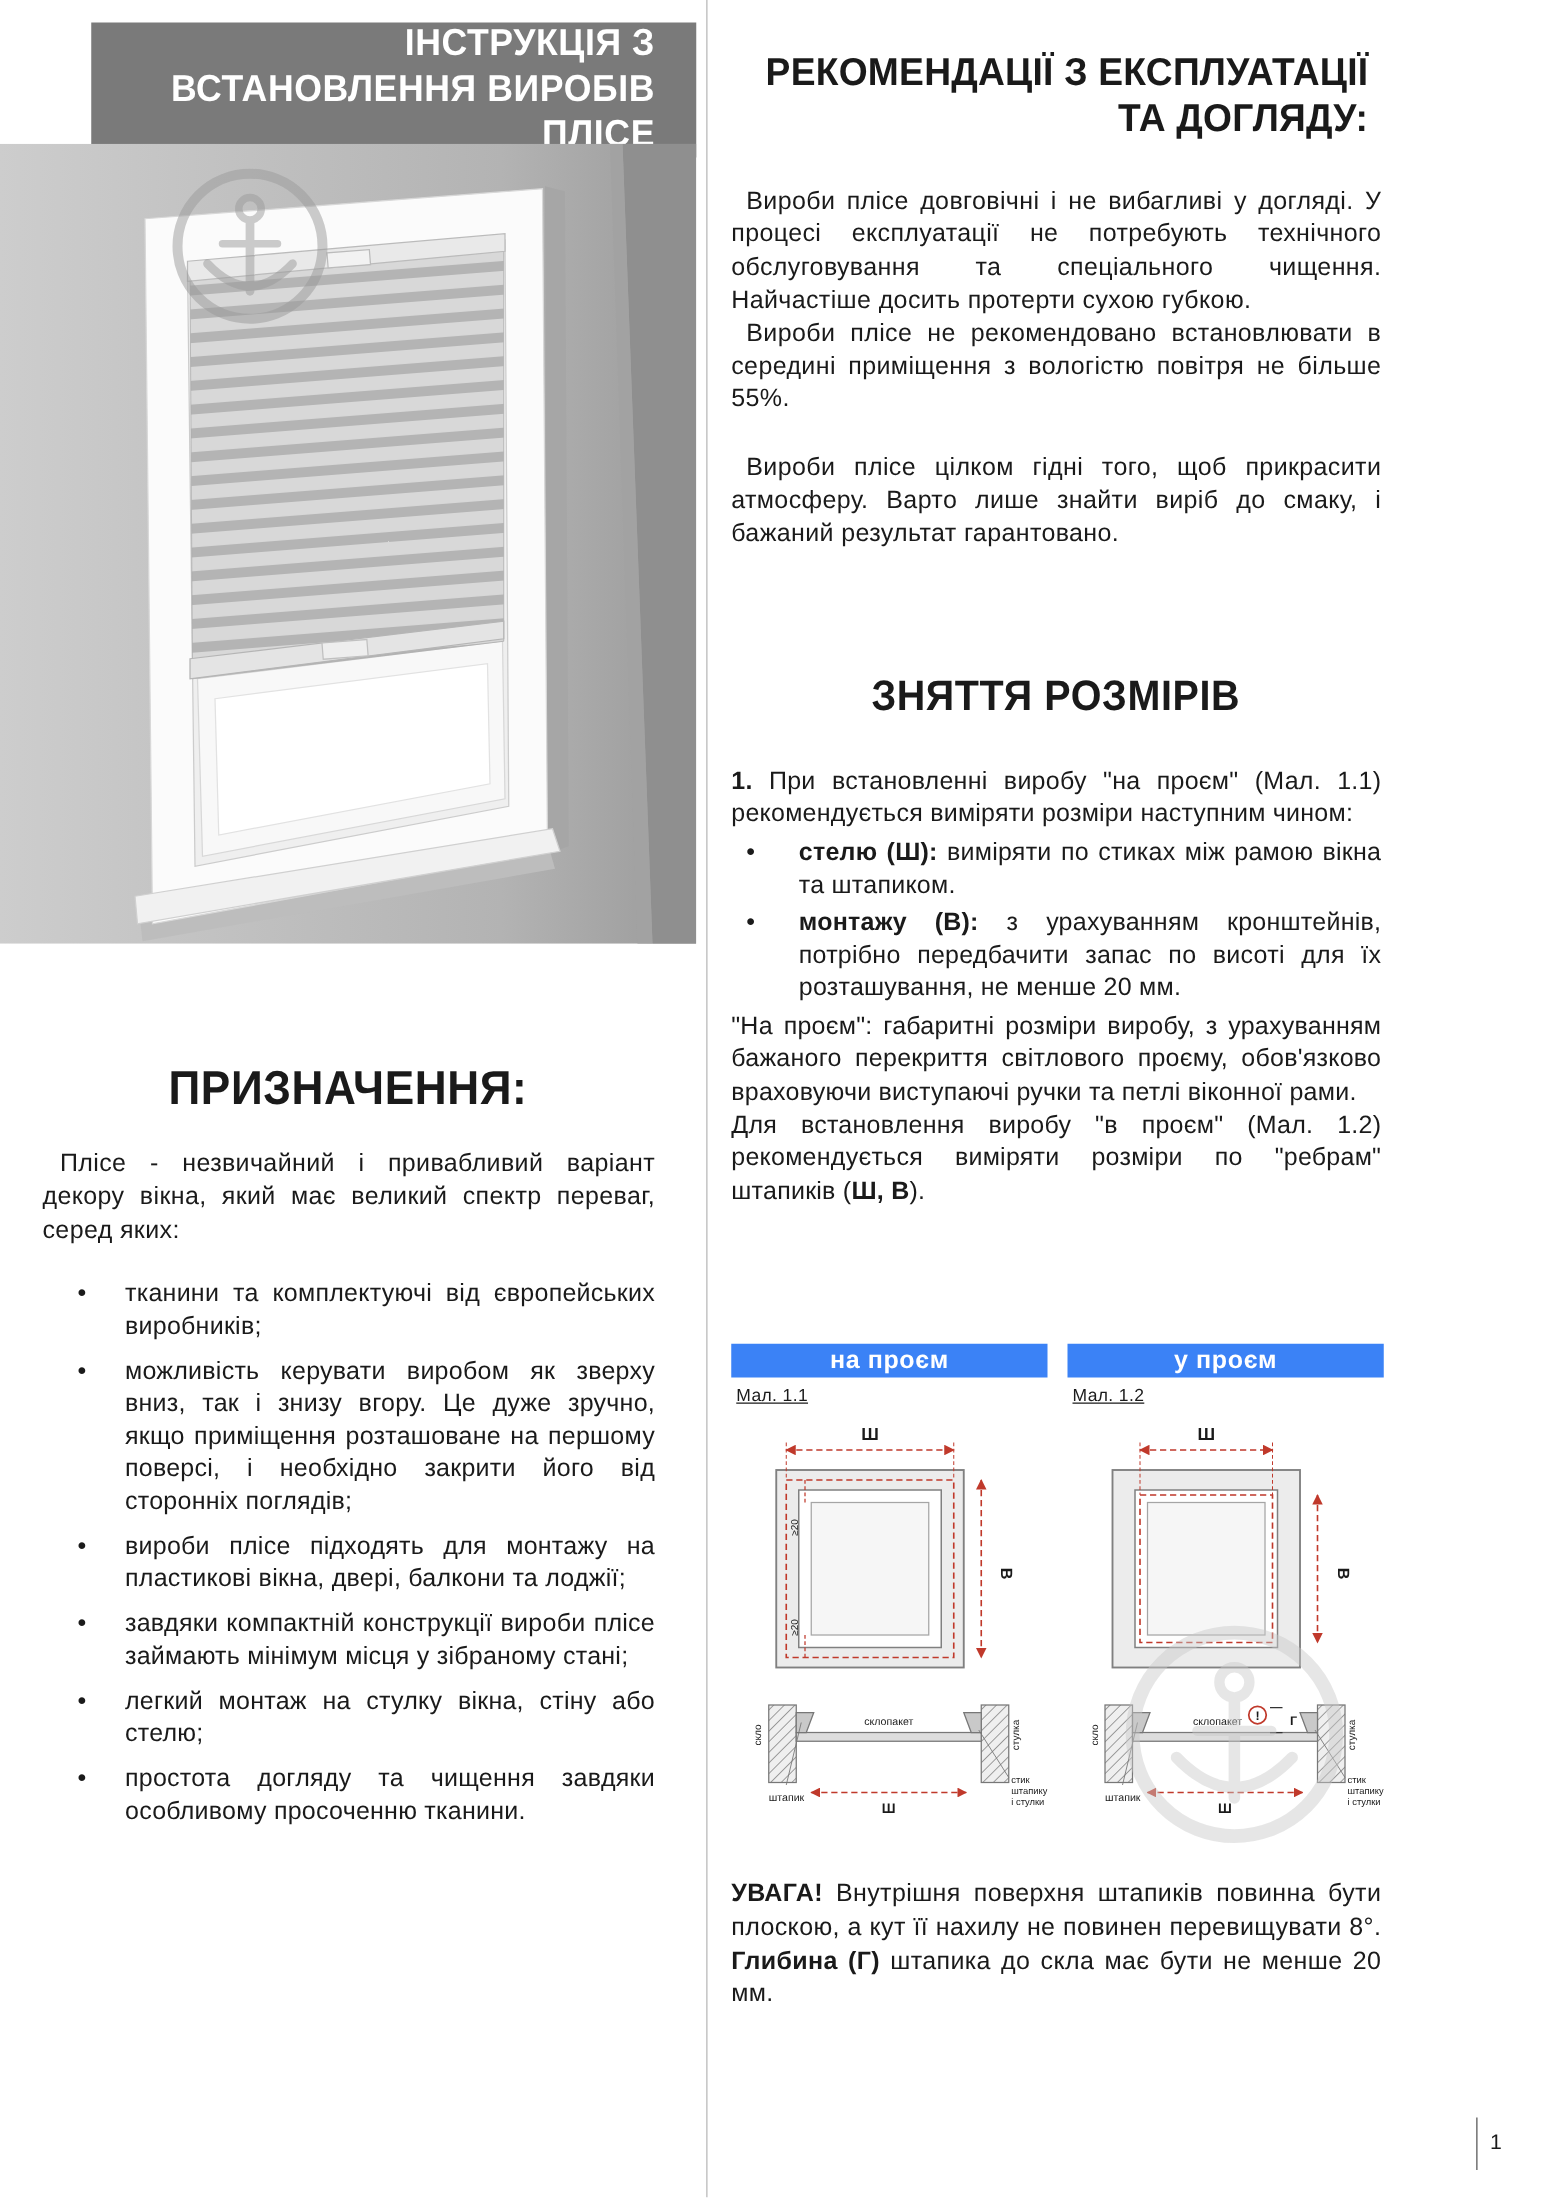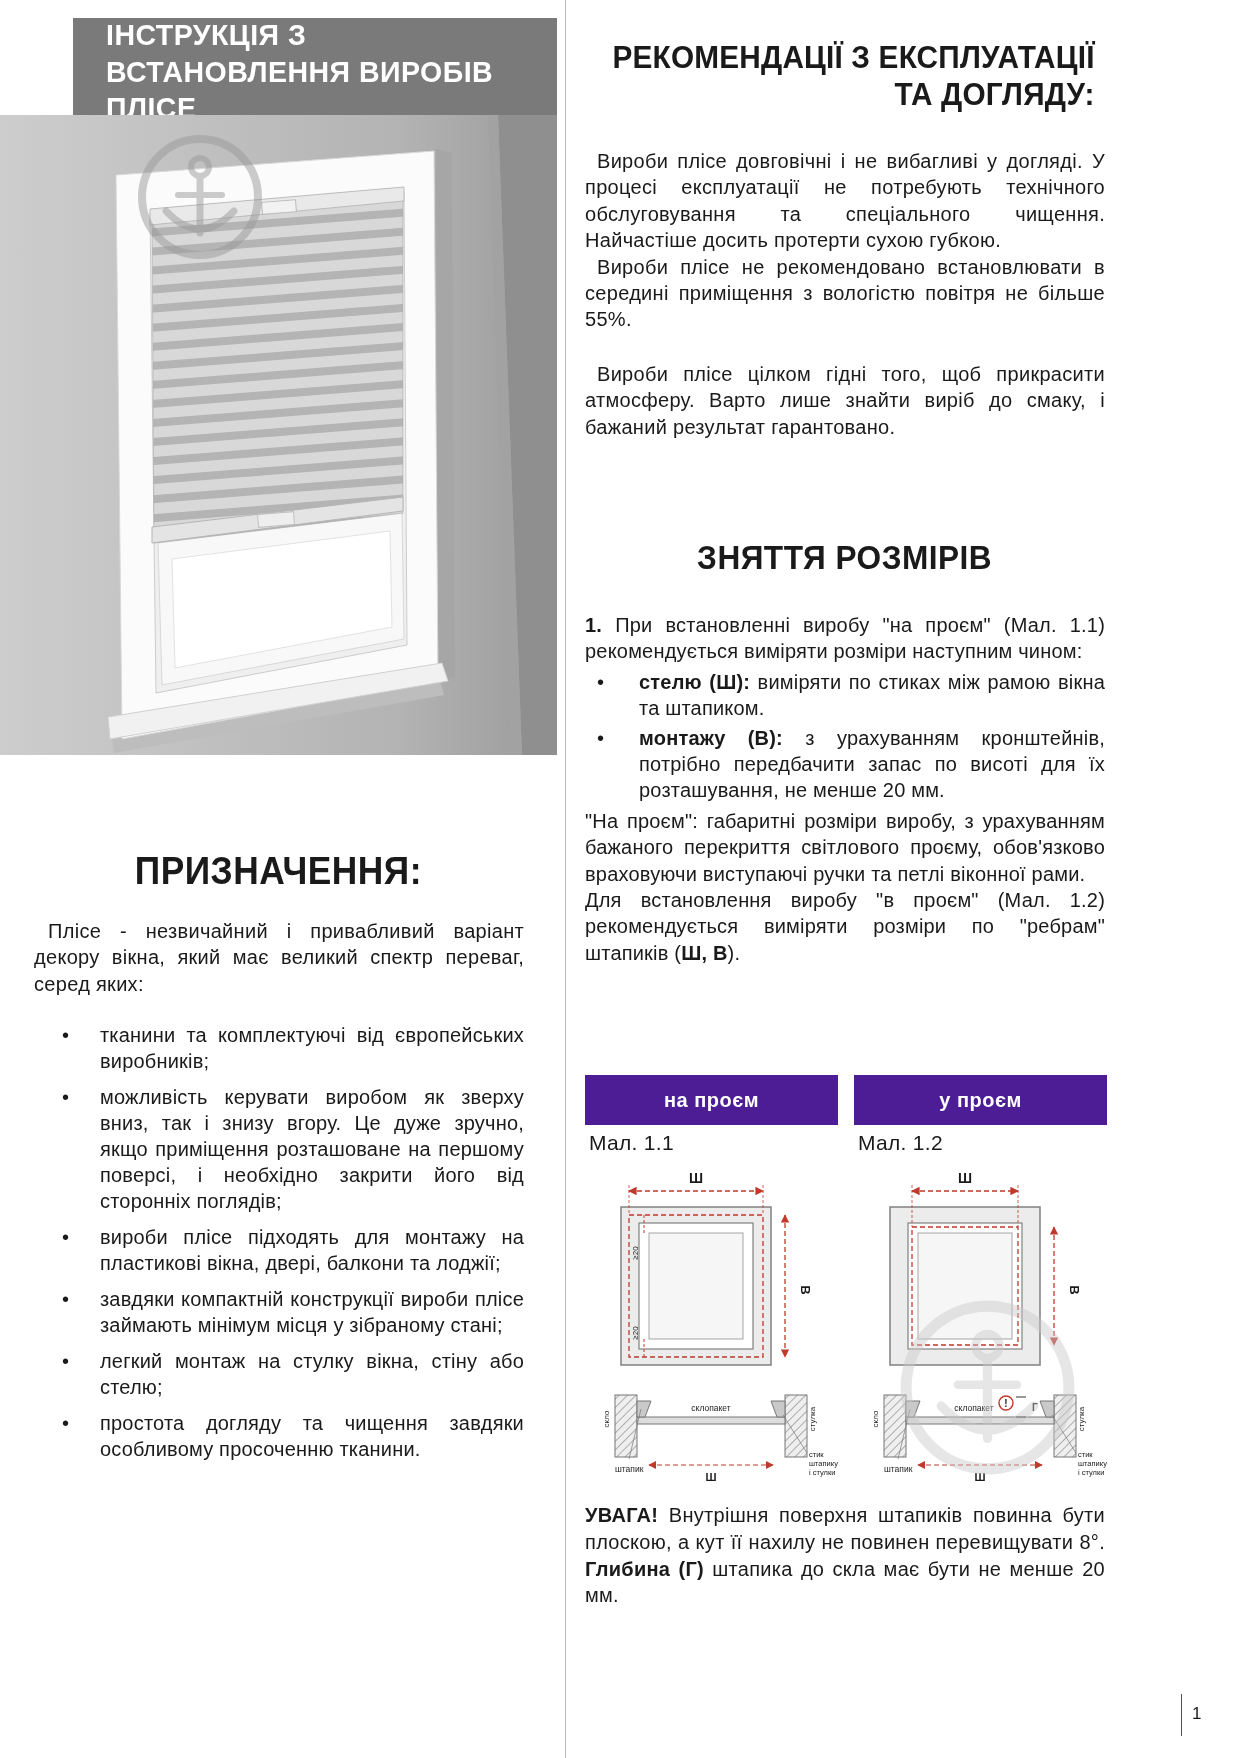--- a/index.html
+++ b/index.html
@@ -5,21 +5,21 @@
   * { margin:0; padding:0; box-sizing:border-box; }
   html,body { width:1245px; height:1758px; background:#ffffff;
     font-family:"Liberation Sans", sans-serif; color:#1a1a1a; }
   .page { position:absolute; top:0; left:0; width:1245px; height:1758px; overflow:hidden; background:#fff; }
 
   
   .col-divider { position:absolute; left:565px; top:0; width:1px; height:1758px; background:#b8b8b8; }
 
   
   .header-box { position:absolute; left:73px; top:18px; width:484px; height:108px;
-    background:#7a7a7a; color:#fff; display:flex; align-items:center; justify-content:center; text-align:left; }
+    background:#7a7a7a; color:#fff; display:flex; align-items:center; justify-content:center; text-align:right; }
   .header-box .inner { font-weight:700; font-size:30px; line-height:1.22; letter-spacing:.5px;
     transform:scaleX(.95); width:440px; }
 
   .photo { position:absolute; left:0; top:115px; width:557px; height:640px; }
 
   .purpose-title { position:absolute; left:0; top:850px; width:557px; text-align:center;
     font-weight:700; font-size:38px; letter-spacing:.5px; }
   .purpose-title > span { display:inline-block; transform:scaleX(.93); }
   .purpose-intro { position:absolute; left:34px; top:918px; width:490px;
     font-size:20px; line-height:1.32; text-align:justify; letter-spacing:.3px; text-indent:14px; }
@@ -45,23 +45,23 @@
     font-size:20px; line-height:1.32; letter-spacing:.2px; }
   .measure-block p { text-align:justify; }
   .measure-block .bullets { list-style:none; margin:4px 0; }
   .measure-block .bullets li { position:relative; padding-left:54px; text-align:justify; margin:3px 0; }
   .measure-block .bullets li::before { content:"•"; position:absolute; left:12px; top:0; }
   .b { font-weight:700; }
 
   
   .figures { position:absolute; left:585px; top:1075px; width:522px; display:flex; gap:16px; }
   .figure { width:253px; }
-  .figure-header { height:50px; background:#4c1d95; color:#fff; font-weight:700; font-size:20px;
+  .figure-header { height:27px; background:#3b82f6; color:#fff; font-weight:700; font-size:20px;
     display:flex; align-items:center; justify-content:center; letter-spacing:.5px; }
-  .figure-caption { font-size:21px; margin:6px 0 2px 4px; letter-spacing:.3px; }
+  .figure-caption { font-size:14px; margin:6px 0 2px 4px; letter-spacing:.3px;text-decoration:underline; }
   .fig-svg { width:253px; height:330px; display:block; }
 
   .watermark2 { position:absolute; left:895px; top:1295px; width:185px; height:185px; opacity:.45; z-index:5; pointer-events:none; }
 
   
   .warning { position:absolute; left:585px; top:1502px; width:520px;
     font-size:20px; line-height:1.34; text-align:justify; letter-spacing:.3px; }
 
   
   .footer-line { position:absolute; left:1181px; top:1694px; width:1px; height:42px; background:#555; }

